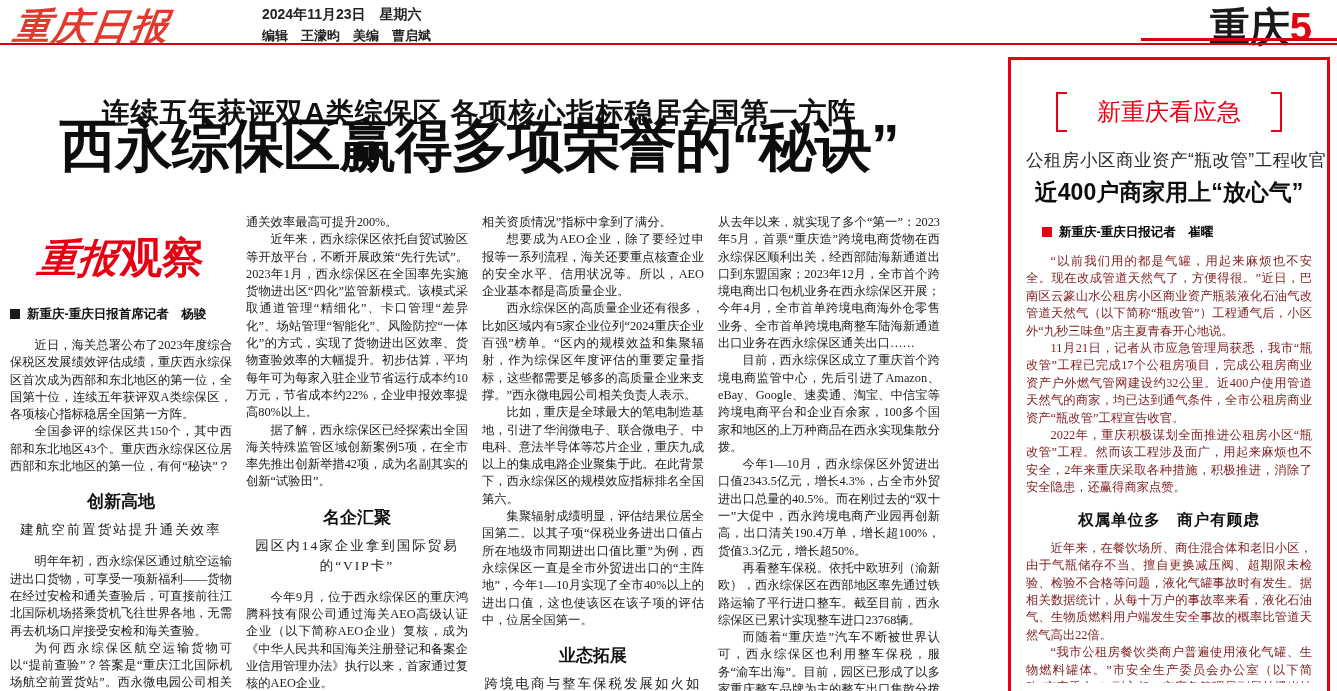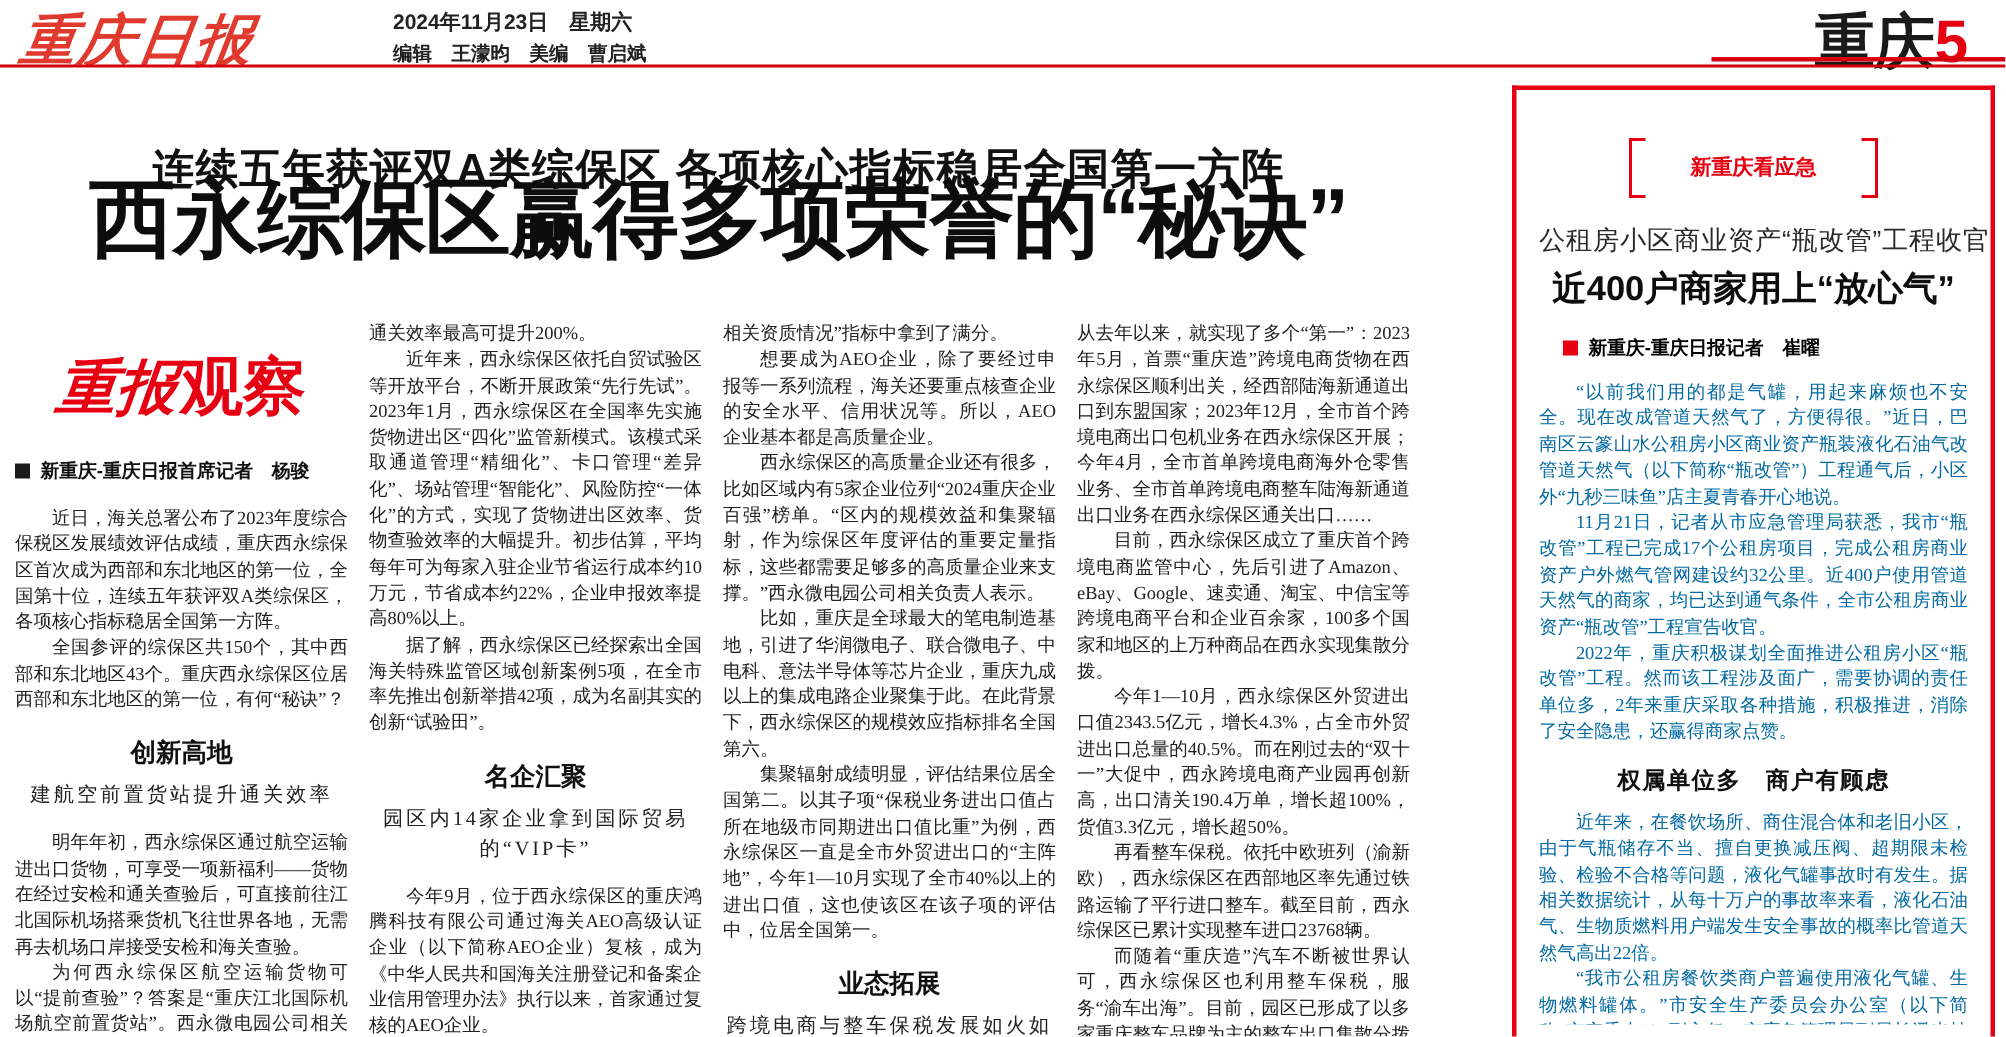--- a/index.html
+++ b/index.html
@@ -57,29 +57,29 @@
   
   .side-box{
     position:absolute;left:1008px;top:57px;width:322px;height:640px;
     border:3px solid #e60012;border-bottom:none;box-sizing:border-box;
     padding:10px 15px 0 15px;background:#fff;
   }
   .badge-row{display:flex;justify-content:center;align-items:center;margin:22px 0 16px;}
   .bracket{width:11px;height:40px;box-sizing:border-box;}
   .bracket-l{border-left:2.5px solid #e60012;border-top:2.5px solid #e60012;border-bottom:2.5px solid #e60012;}
   .bracket-r{border-right:2.5px solid #e60012;border-top:2.5px solid #e60012;border-bottom:2.5px solid #e60012;}
-  .badge-text{color:#e60012;font-size:14px;font-weight:700;font-family:"Liberation Sans",sans-serif;
+  .badge-text{color:#e60012;font-size:24px;font-weight:400;font-family:"Liberation Sans",sans-serif;
     padding:0 30px;white-space:nowrap;}
   .side-kicker{text-align:center;font-size:17.5px;color:#2a2a2a;font-family:"Liberation Sans",sans-serif;
     margin:4px 0 5px;white-space:nowrap;letter-spacing:0.5px;}
   .side-title{text-align:center;font-size:23px;font-weight:900;color:#0d0d0d;
     font-family:"Liberation Sans",sans-serif;margin:0 0 16px;white-space:nowrap;}
   .side-byline{font-family:"Liberation Sans",sans-serif;font-size:12.5px;font-weight:bold;color:#000000;margin:0 16px 12px;}
   .side-body{text-align:justify;height:430px;overflow:hidden;}
-  .side-body p{margin:0;font-size:12.3px;line-height:17.4px;text-indent:2em;color:#0369a1;}
+  .side-body p{margin:0;font-size:12.3px;line-height:17.4px;text-indent:2em;color:#7f1d1d;}
   .side-body .side-h3{margin:13px 0 9px;font-size:15.5px;letter-spacing:1px;}
 </style>
 </head>
 <body>
 
 <div class="masthead">
   <div class="paper-logo">重庆日报</div>
   <div class="issue-info">
     <div class="issue-date">2024年11月23日　星期六</div>
     <div class="issue-editors">编辑　王濛昀　美编　曹启斌</div>
@@ -150,18 +150,18 @@
     <span class="bracket bracket-r"></span>
   </div>
   <div class="side-kicker">公租房小区商业资产“瓶改管”工程收官</div>
   <div class="side-title">近400户商家用上“放心气”</div>
   <div class="side-byline">
     <span class="sq sq-red"></span><span>新重庆-重庆日报记者　崔曜</span>
   </div>
   <div class="side-body">
       <p>“以前我们用的都是气罐，用起来麻烦也不安全。现在改成管道天然气了，方便得很。”近日，巴南区云篆山水公租房小区商业资产瓶装液化石油气改管道天然气（以下简称“瓶改管”）工程通气后，小区外“九秒三味鱼”店主夏青春开心地说。</p>
       <p>11月21日，记者从市应急管理局获悉，我市“瓶改管”工程已完成17个公租房项目，完成公租房商业资产户外燃气管网建设约32公里。近400户使用管道天然气的商家，均已达到通气条件，全市公租房商业资产“瓶改管”工程宣告收官。</p>
-      <p>2022年，重庆积极谋划全面推进公租房小区“瓶改管”工程。然而该工程涉及面广，需要协调的责任单位多，2年来重庆采取各种措施，积极推进，消除了安全隐患，还赢得商家点赞。</p>
+      <p>2022年，重庆积极谋划全面推进公租房小区“瓶改管”工程。然而该工程涉及面广，用起来麻烦也不安全，2年来重庆采取各种措施，积极推进，消除了安全隐患，还赢得商家点赞。</p>
       <h3 class="side-h3">权属单位多　商户有顾虑</h3>
       <p>近年来，在餐饮场所、商住混合体和老旧小区，由于气瓶储存不当、擅自更换减压阀、超期限未检验、检验不合格等问题，液化气罐事故时有发生。据相关数据统计，从每十万户的事故率来看，液化石油气、生物质燃料用户端发生安全事故的概率比管道天然气高出22倍。</p>
       <p>“我市公租房餐饮类商户普遍使用液化气罐、生物燃料罐体。”市安全生产委员会办公室（以下简称“市安委办”）副主任、市应急管理局副局长潘光灿介绍，从前，在公租房商业区域，三三两两的液化气瓶占道堆放，上百斤重的生物油储罐“歪歪扭扭”地倒在后厨的情况时有发生，消防安全隐患令人揪心。</p>
     </div>
 </div>
 
 </body></html>

